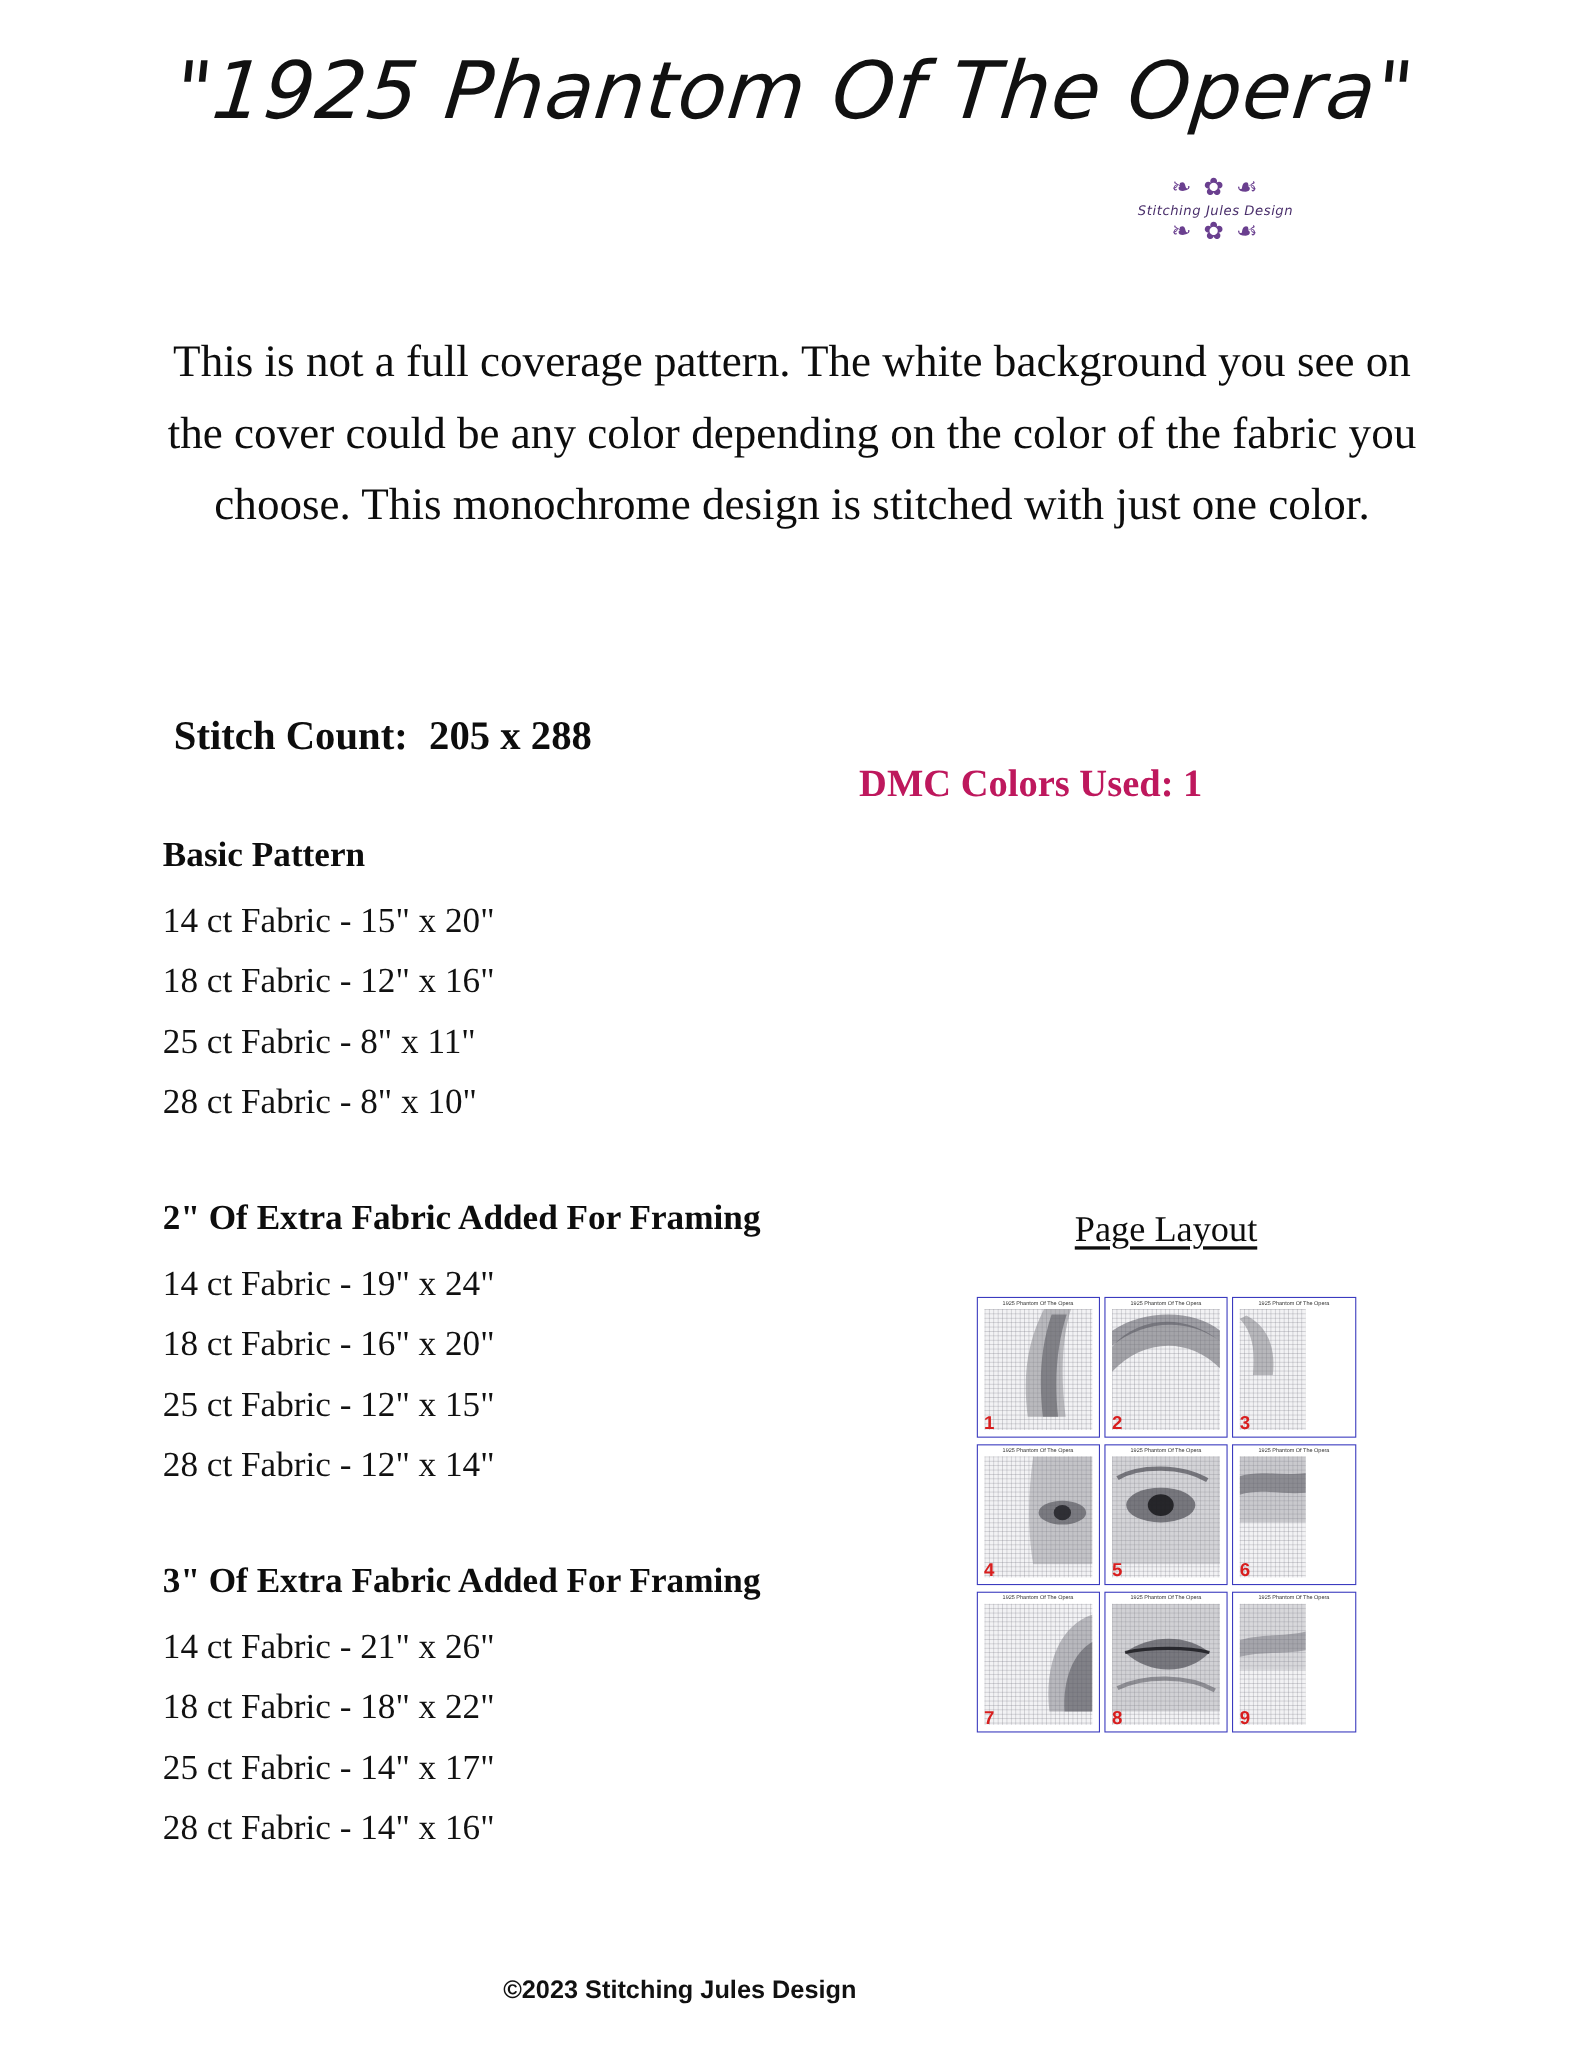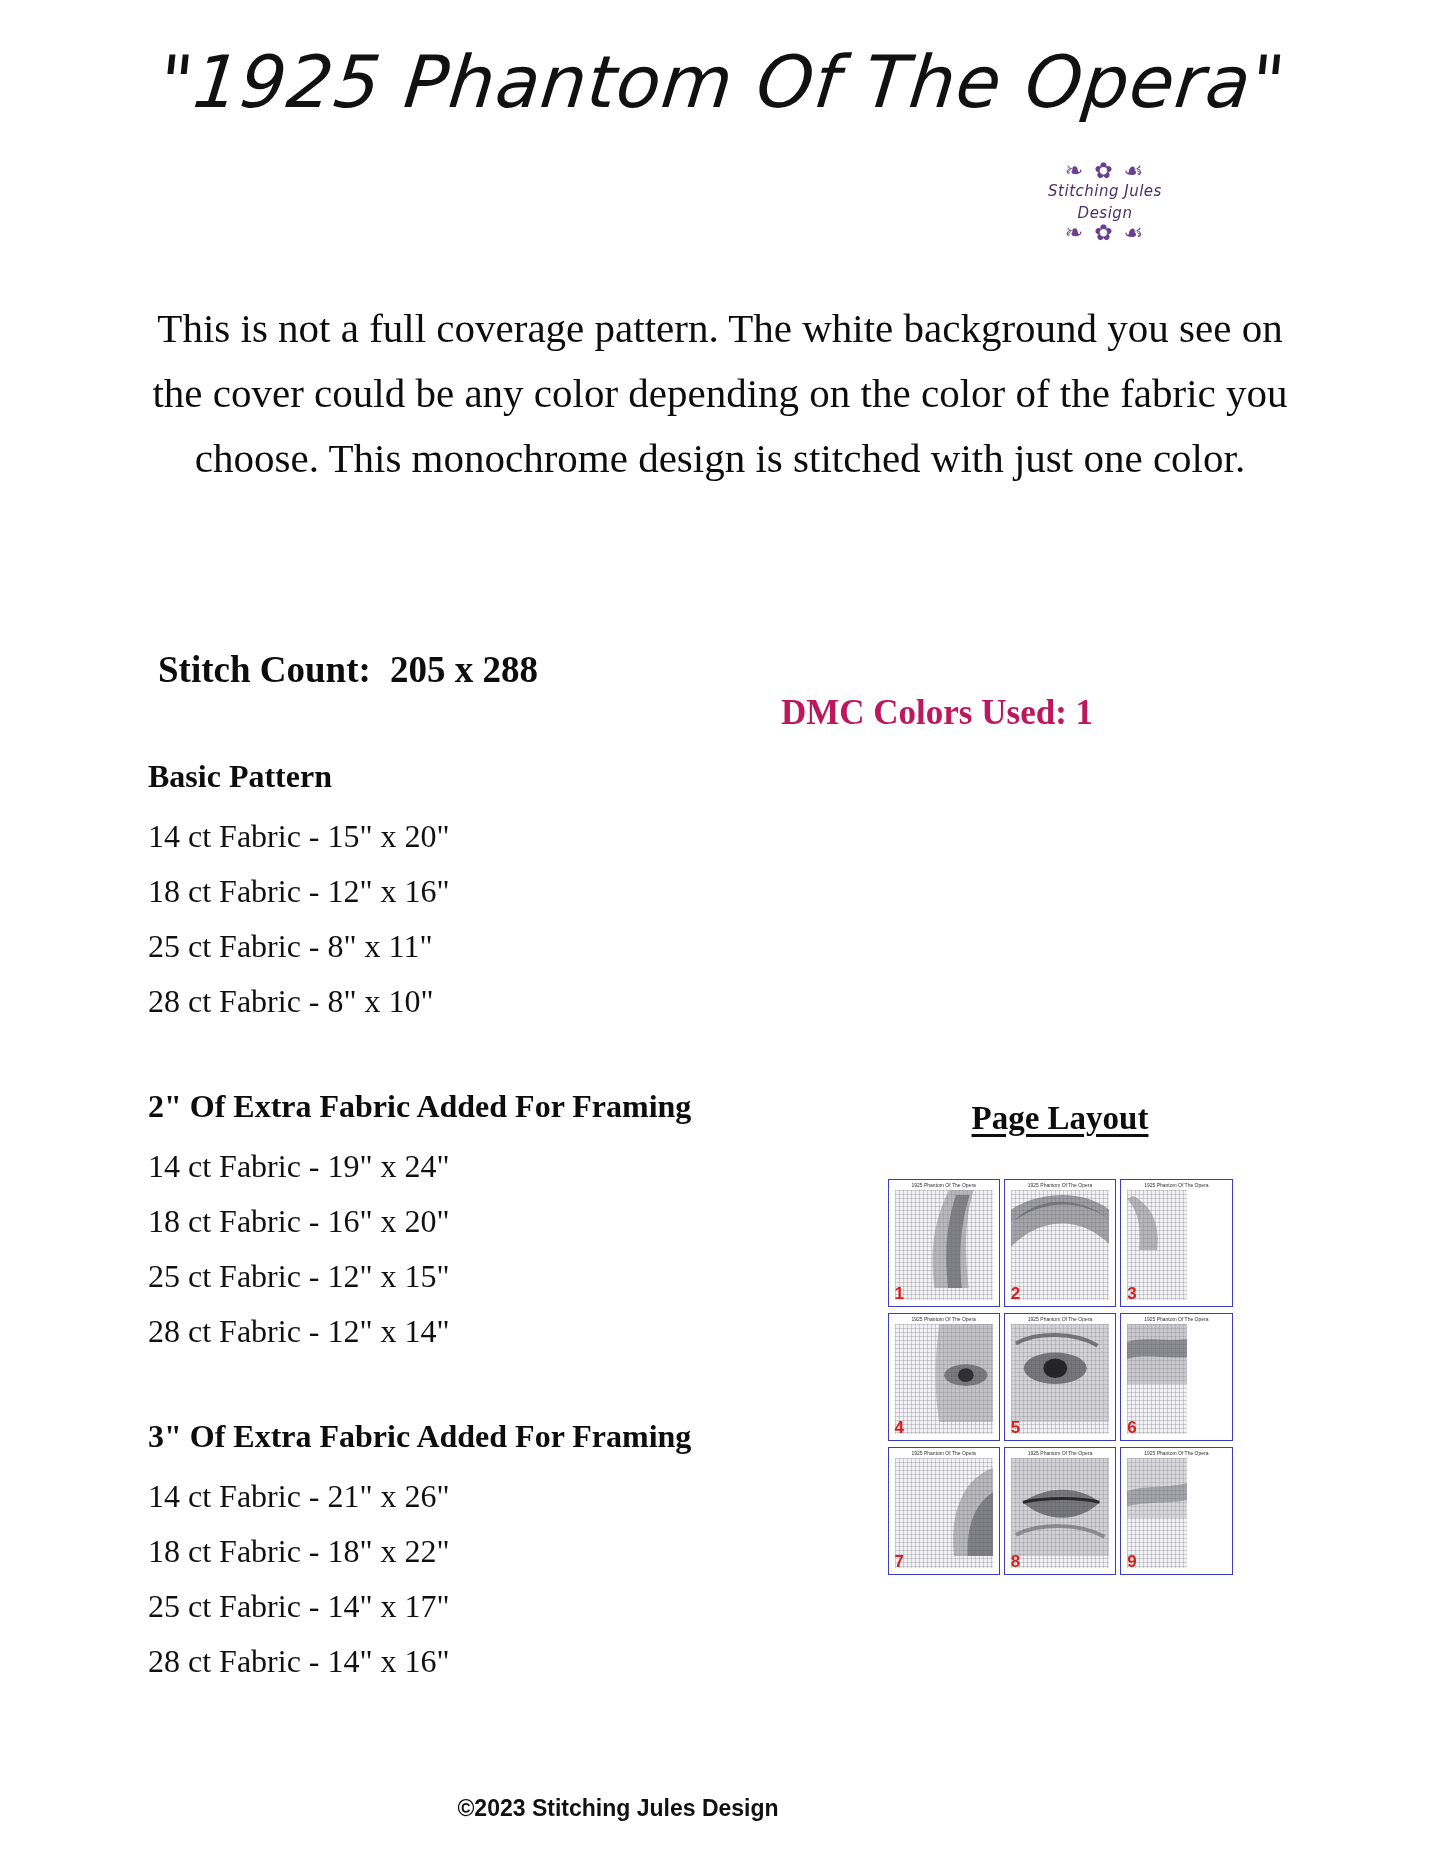--- a/index.html
+++ b/index.html
@@ -52,21 +52,21 @@
   .logo .flourish-bottom {
     font-size: 22px;
     line-height: 18px;
     color: #6a3f8f;
     letter-spacing: 2px;
     font-family: "DejaVu Sans", sans-serif;
   }
   .logo .logo-text {
     font-family: "DejaVu Sans", sans-serif;
     font-style: italic;
-    font-size: 15px;
+    font-size: 12px;
     color: #4a2f6b;
     line-height: 22px;
     letter-spacing: 0.5px;
   }
 
   
   .intro {
     position: absolute;
     top: 296px;
     left: 150px;
@@ -133,21 +133,21 @@
   
   .page-layout {
     position: absolute;
     top: 1100px;
     left: 880px;
     width: 360px;
   }
   .page-layout .pl-heading {
     text-align: center;
     font-size: 33px;
-    font-weight: bold;
+    font-weight: normal;
     text-decoration: underline;
     text-underline-offset: 5px;
     color: #0d0d0d;
     margin-bottom: 42px;
   }
   .pl-grid {
     display: grid;
     grid-template-columns: repeat(3, 1fr);
     gap: 6px 4px;
     width: 345px;

